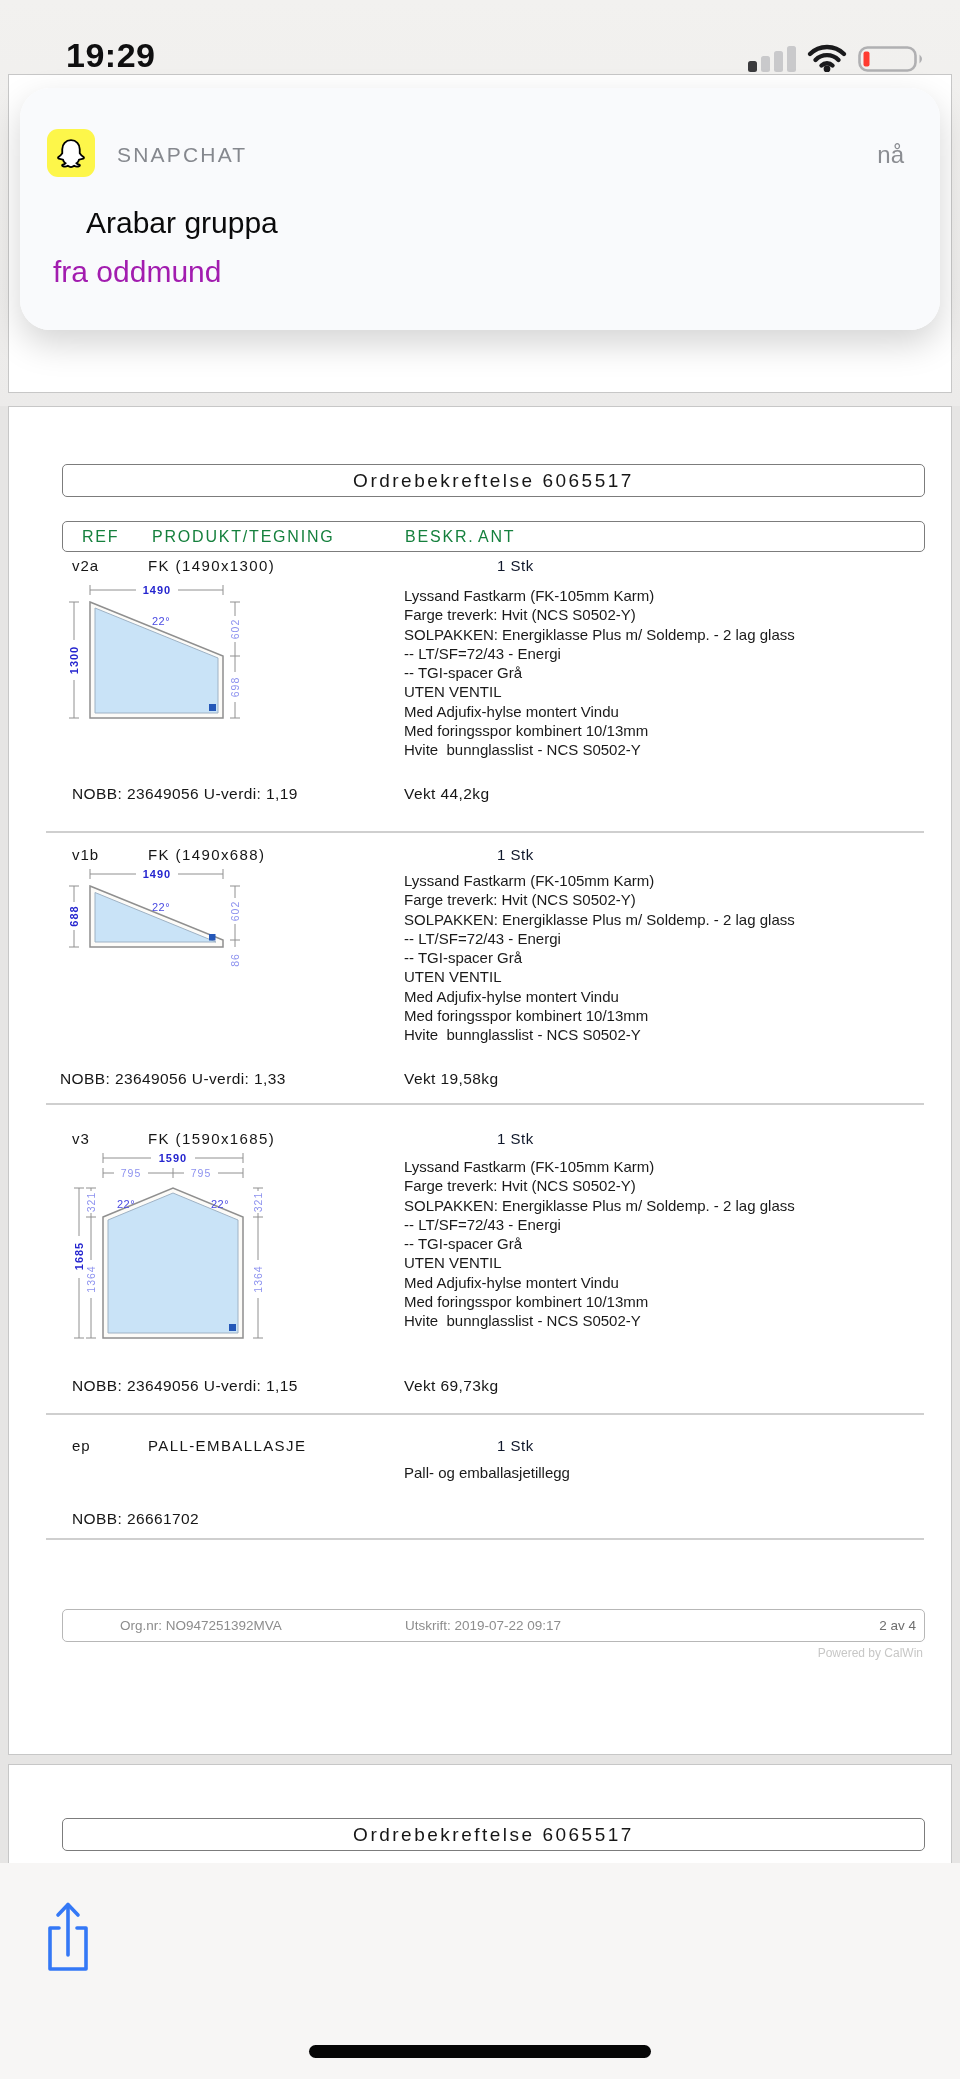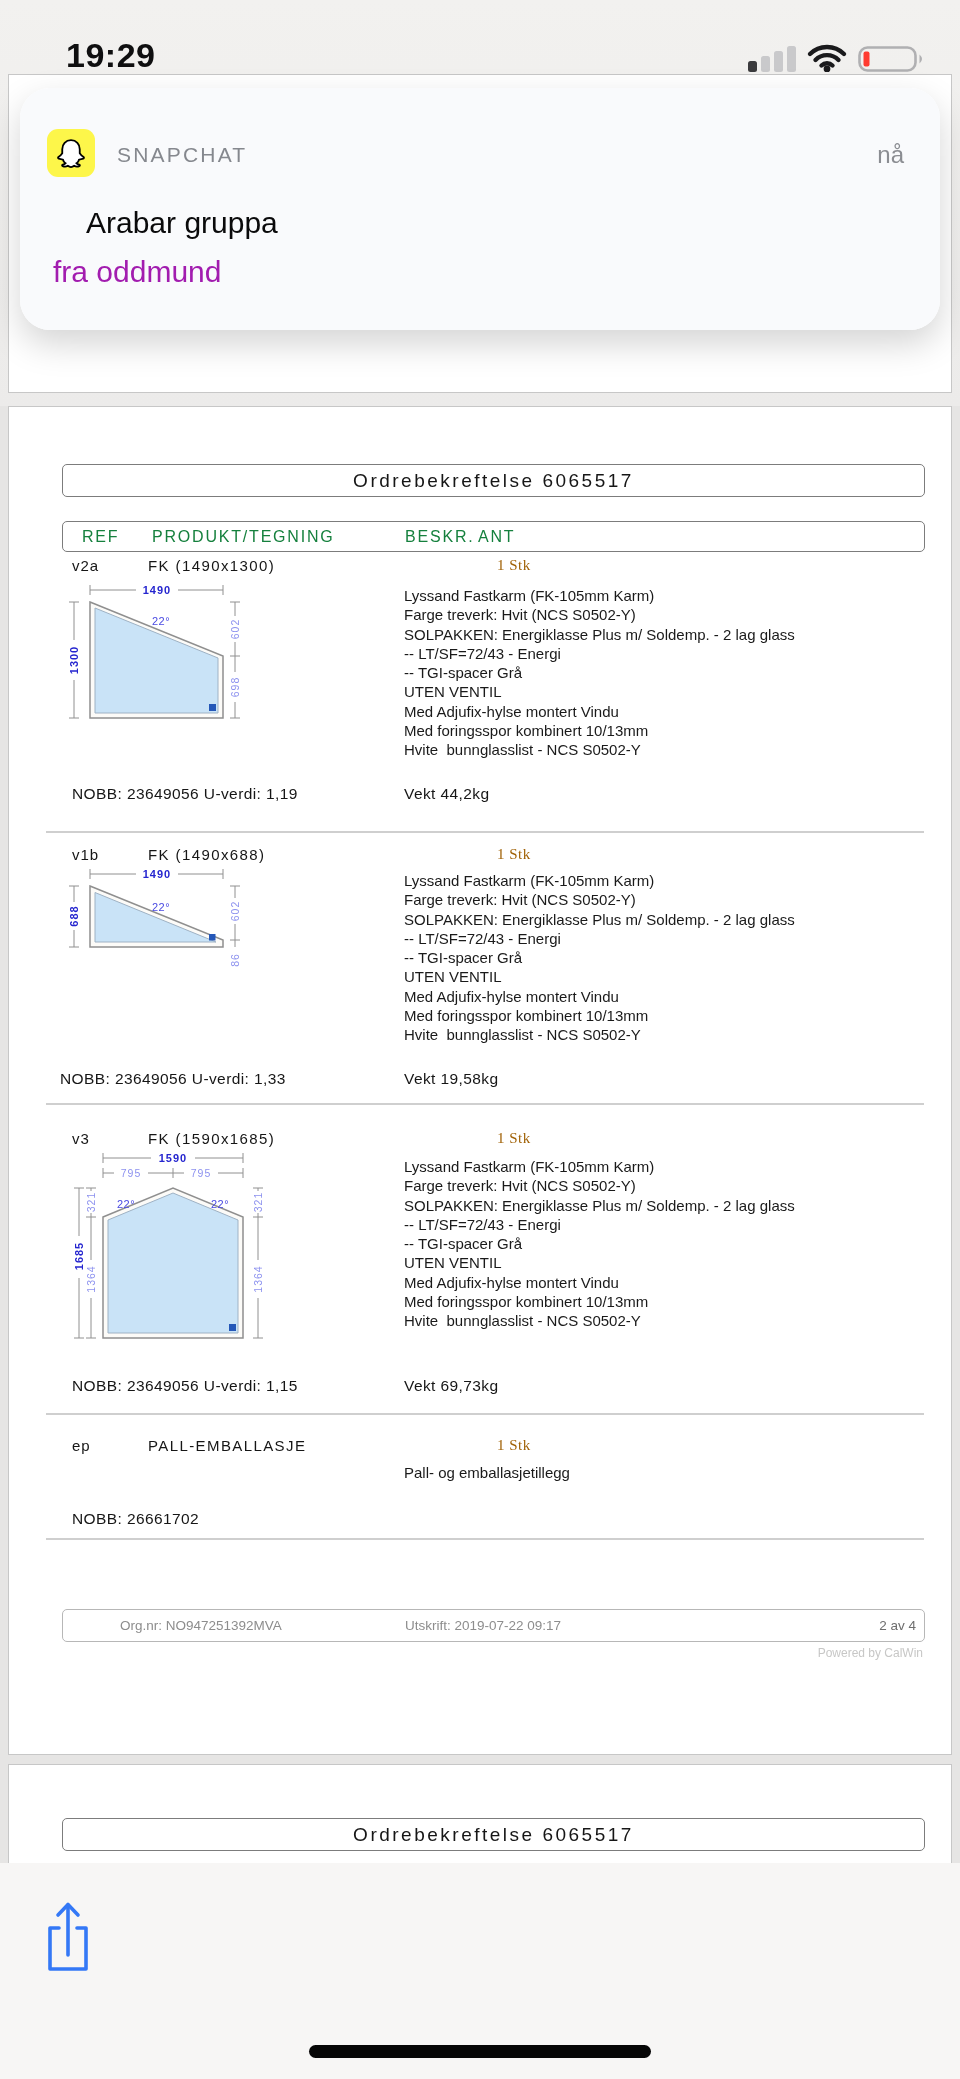--- a/index.html
+++ b/index.html
@@ -30,21 +30,21 @@
 
   
   .docbox{border:1.5px solid #7c7c7c;border-radius:5px;background:#fff;}
   .titlebox{left:62px;width:861px;height:31px;line-height:31px;text-align:center;
             font-size:19px;font-weight:normal;letter-spacing:2.5px;color:#161616;}
   .headerbox{left:62px;top:521px;width:861px;height:29px;}
   .hlbl{top:0;height:29px;line-height:29px;font-size:16px;letter-spacing:1.8px;color:#15803d;}
 
   .ref{font-size:15px;letter-spacing:1px;color:#161616;}
   .prod{font-size:15px;letter-spacing:1.4px;color:#161616;}
-  .qty{font-size:15px;letter-spacing:.5px;color:#a16207;font-family:Liberation Serif, serif;}
+  .qty{font-size:15px;letter-spacing:.5px;color:#0f172a;}
   .desc{font-size:15px;line-height:19.3px;color:#1a1a1a;}
   .desc div{white-space:pre;}
   .nobb{font-size:15.5px;letter-spacing:.4px;color:#161616;}
   .sep{left:46px;width:878px;height:2px;background:#cfcfcf;}
 
   .footerbox{left:62px;top:1609px;width:861px;height:31px;border:1.2px solid #b7b7b7;border-radius:5px;background:#ffffff;}
   .flbl{top:0;height:31px;line-height:31px;font-size:13.5px;color:#8d8d8d;}
   .powered{left:723px;top:1646px;width:200px;text-align:right;font-size:12px;color:#c7c7c6;}
 
   

